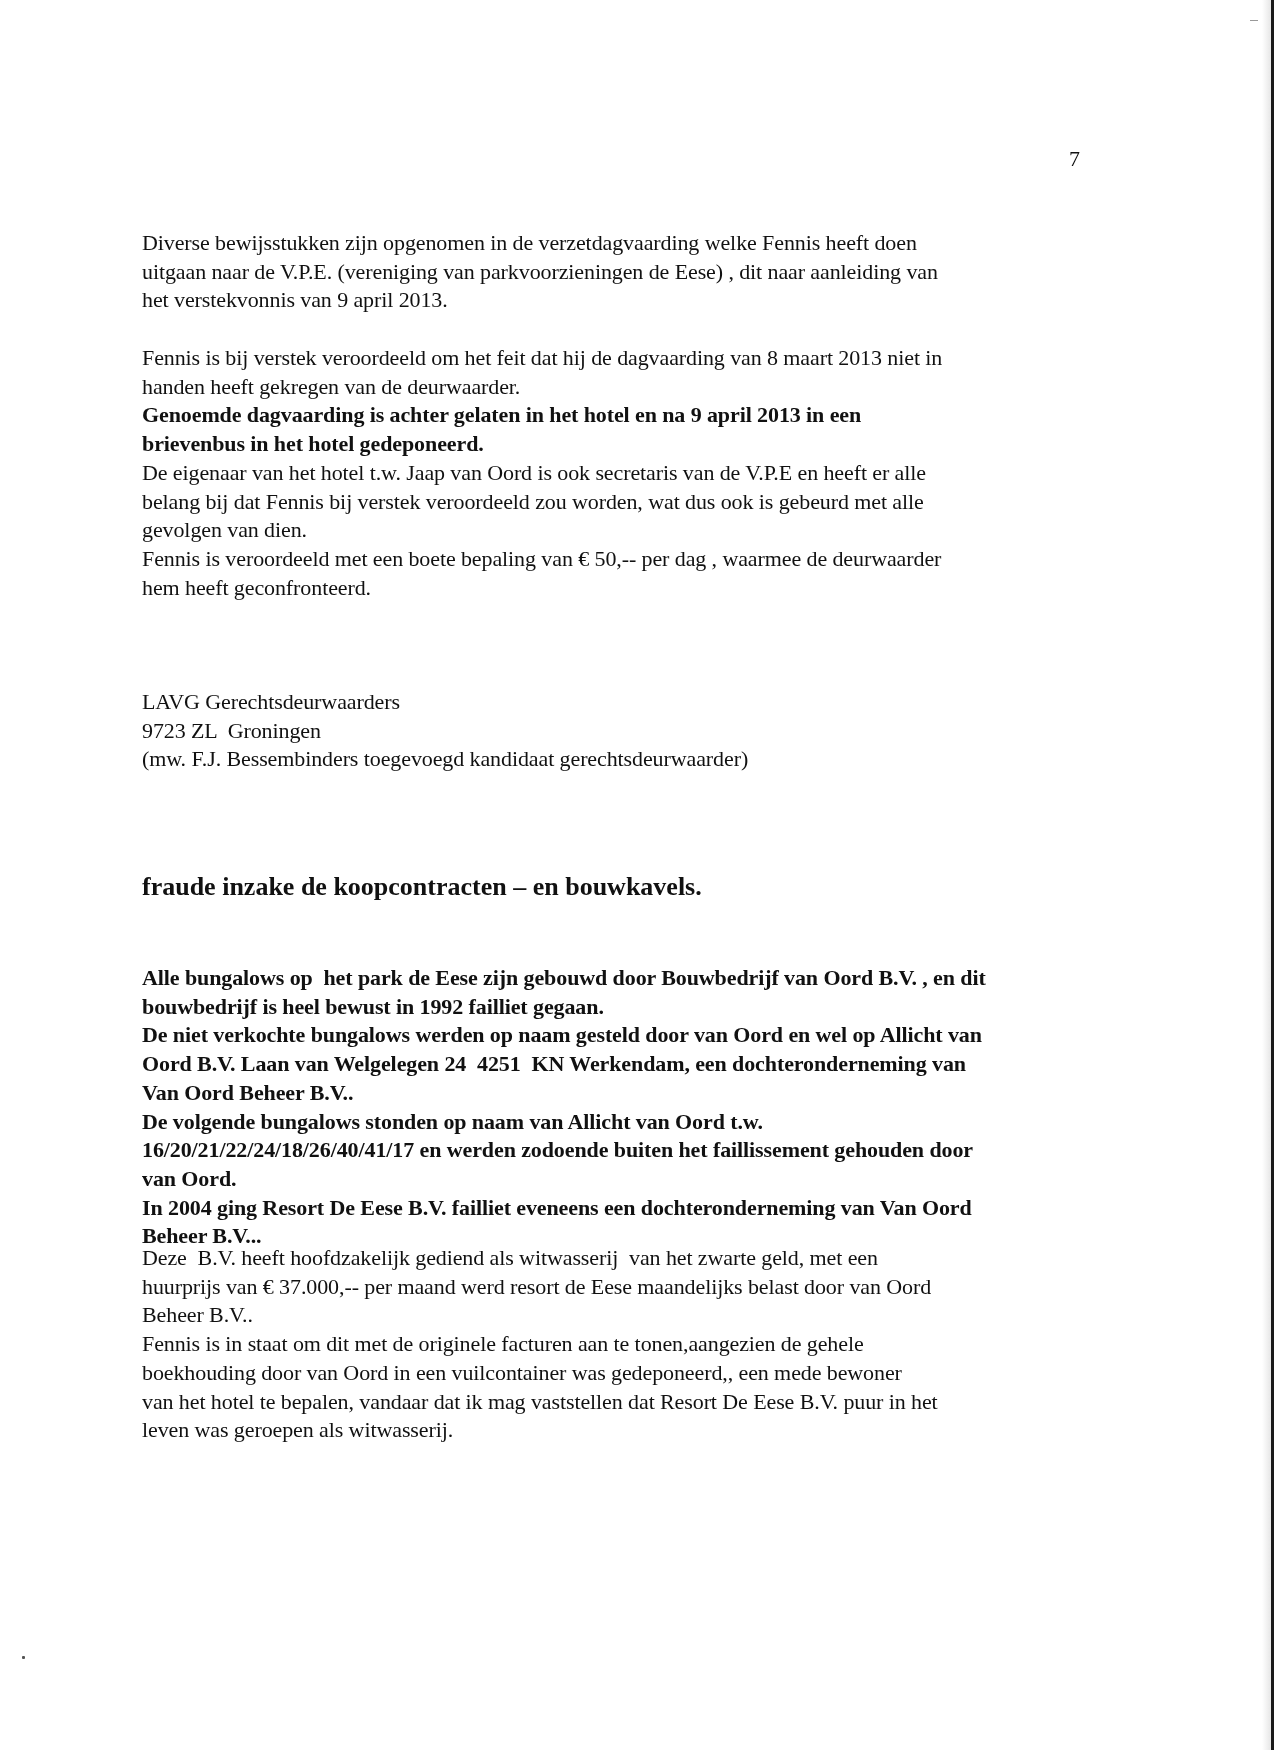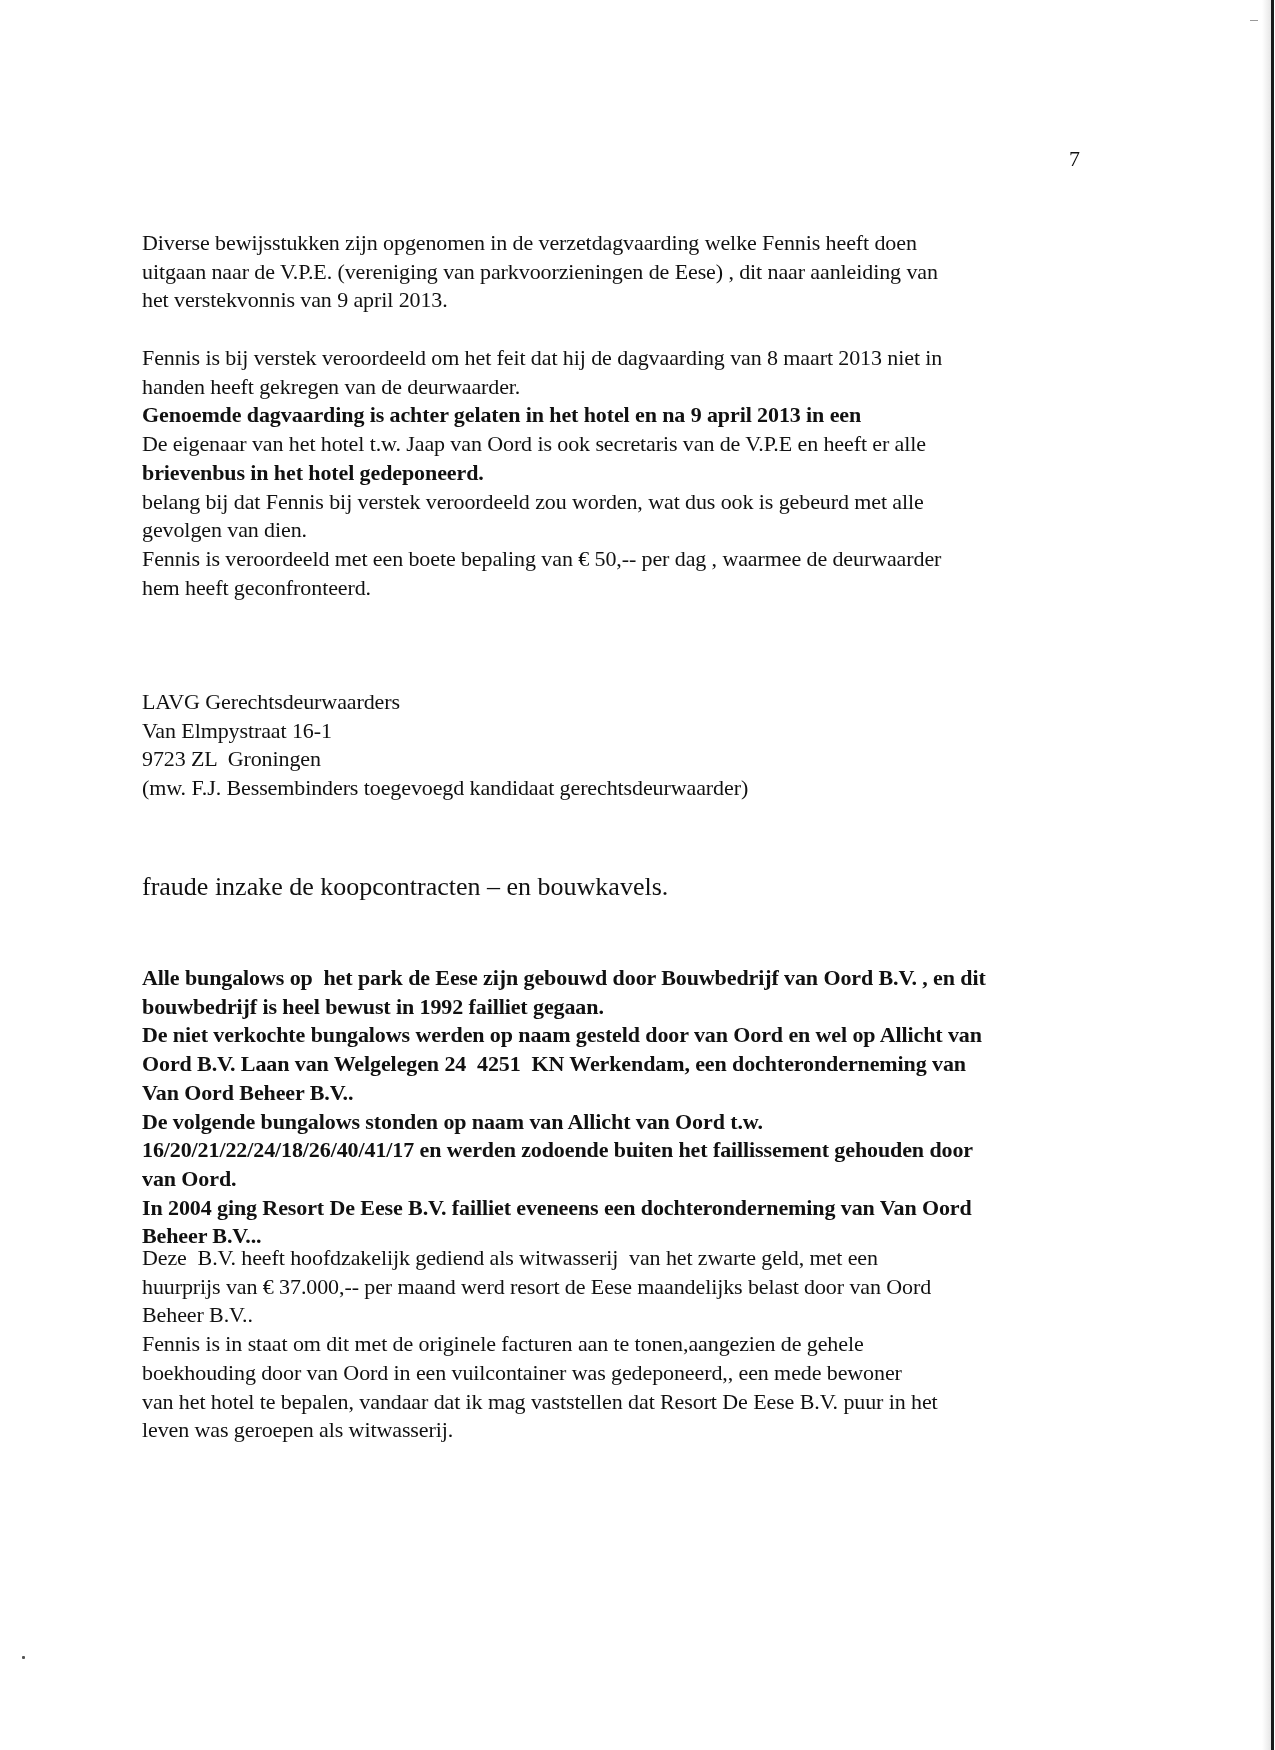--- a/index.html
+++ b/index.html
@@ -8,21 +8,21 @@
     font-family: "Liberation Serif", "DejaVu Serif", serif; color: #111;
   }
   .page-number { position: absolute; left: 1069px; top: 146px; font-size: 22px; }
   .edge-line { position: absolute; left: 1271px; top: 0; width: 3px; height: 1750px; background: #1a1a1a; }
   .edge-shade { position: absolute; left: 1262px; top: 0; width: 9px; height: 1750px;
     background: linear-gradient(to right, #ffffff, #e6e6e6); }
   .tick-mark { position: absolute; left: 1250px; top: 20px; width: 8px; height: 1px; background: #999; }
   .block { position: absolute; left: 142px; width: 940px; font-size: 22px; line-height: 28.7px; }
   .line { display: block; white-space: pre; letter-spacing: -0.1px; }
   .bold { font-weight: bold; }
-  .heading { position: absolute; left: 142px; top: 872px; font-size: 26px; font-weight: normal; white-space: pre; }
+  .heading { position: absolute; left: 142px; top: 872px; font-size: 26px; font-weight: bold; white-space: pre; }
   .speck { position: absolute; width: 3px; height: 3px; background: #555; border-radius: 1px; }
 </style>
 </head>
 <body>
 
 <div class="edge-shade"></div>
 <div class="edge-line"></div>
 <div class="tick-mark"></div>
 <div class="speck" style="left:22px; top:1656px;"></div>
 
@@ -31,31 +31,30 @@
 <div class="block" style="top:229px;">
   <span class="line">Diverse bewijsstukken zijn opgenomen in de verzetdagvaarding welke Fennis heeft doen</span>
   <span class="line">uitgaan naar de V.P.E. (vereniging van parkvoorzieningen de Eese) , dit naar aanleiding van</span>
   <span class="line">het verstekvonnis van 9 april 2013.</span>
 </div>
 
 <div class="block" style="top:344px;">
   <span class="line">Fennis is bij verstek veroordeeld om het feit dat hij de dagvaarding van 8 maart 2013 niet in</span>
   <span class="line">handen heeft gekregen van de deurwaarder.</span>
   <span class="line bold">Genoemde dagvaarding is achter gelaten in het hotel en na 9 april 2013 in een</span>
+  <span class="line bold">brievenbus in het hotel gedeponeerd.</span>
   <span class="line">De eigenaar van het hotel t.w. Jaap van Oord is ook secretaris van de V.P.E en heeft er alle</span>
-  <span class="line bold">brievenbus in het hotel gedeponeerd.</span>
   <span class="line">belang bij dat Fennis bij verstek veroordeeld zou worden, wat dus ook is gebeurd met alle</span>
   <span class="line">gevolgen van dien.</span>
   <span class="line">Fennis is veroordeeld met een boete bepaling van € 50,-- per dag , waarmee de deurwaarder</span>
   <span class="line">hem heeft geconfronteerd.</span>
 </div>
 
 <div class="block" style="top:688px;">
   <span class="line">LAVG Gerechtsdeurwaarders</span>
-  <span class="line">Van Elmpystraat 16-1</span>
   <span class="line">9723 ZL  Groningen</span>
   <span class="line">(mw. F.J. Bessembinders toegevoegd kandidaat gerechtsdeurwaarder)</span>
 </div>
 
 <div class="heading">fraude inzake de koopcontracten – en bouwkavels.</div>
 
 <div class="block" style="top:964px;font-weight:bold;">
   <span class="line">Alle bungalows op  het park de Eese zijn gebouwd door Bouwbedrijf van Oord B.V. , en dit</span>
   <span class="line">bouwbedrijf is heel bewust in 1992 failliet gegaan.</span>
   <span class="line">De niet verkochte bungalows werden op naam gesteld door van Oord en wel op Allicht van</span>

